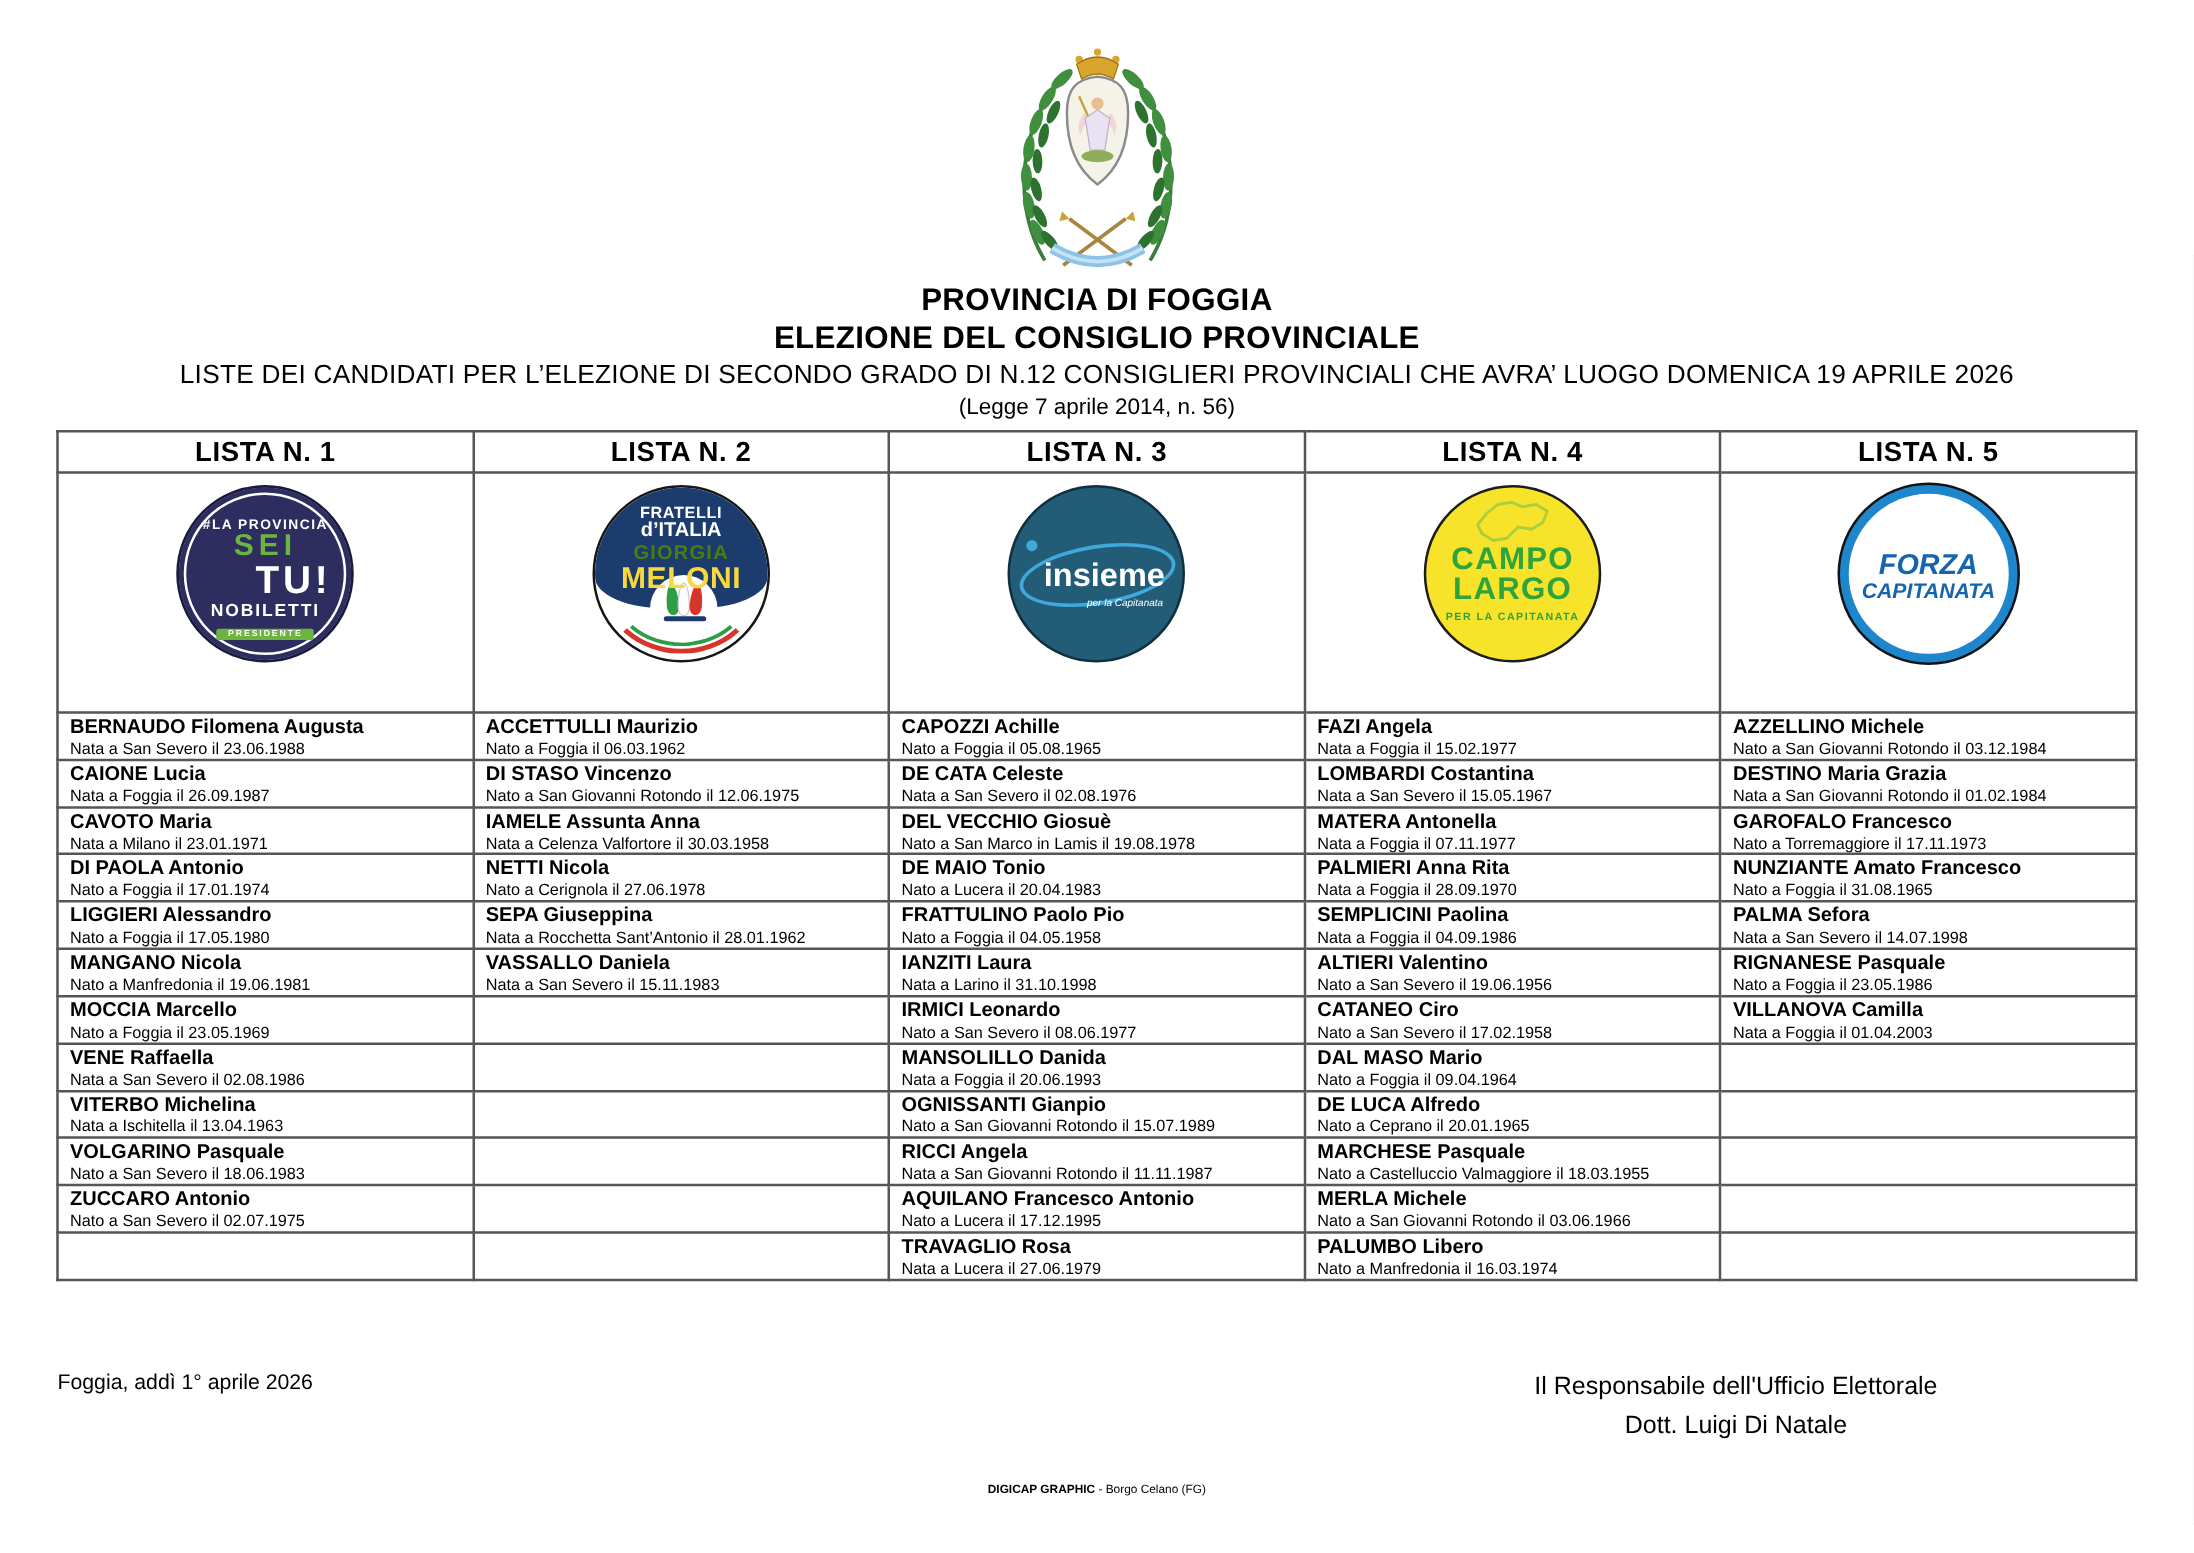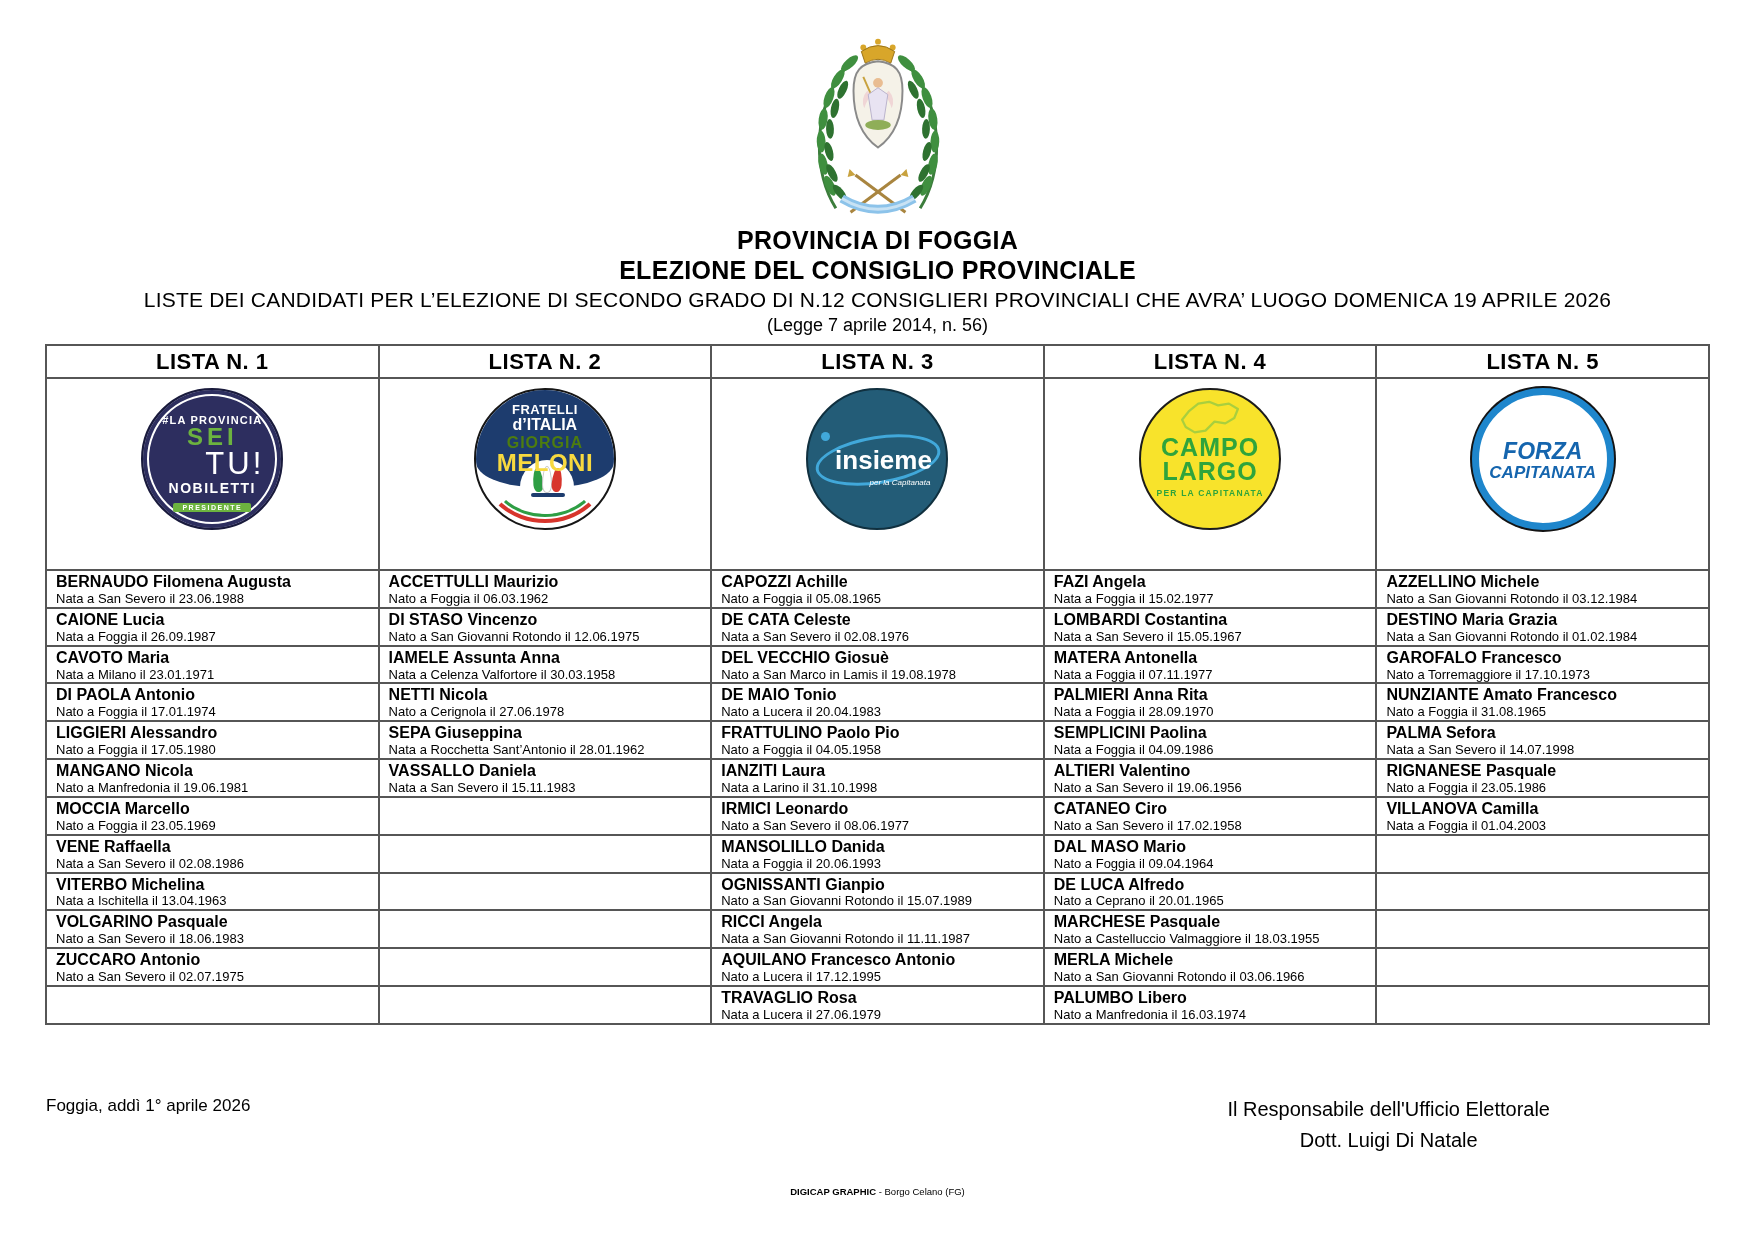--- a/index.html
+++ b/index.html
@@ -21,21 +21,21 @@
   td.logo-cell { height:192px; vertical-align:top; text-align:center; padding-top:9px; }
   td.cc { height:37px; vertical-align:top; padding:2px 4px 0 9px; overflow:hidden; }
   .cn { font-size:16px; font-weight:bold; line-height:1.18; white-space:nowrap; }
   .cb { font-size:13px; line-height:1.15; white-space:nowrap; }
   
   .logo { position:relative; width:142px; height:142px; border-radius:50%; margin:0 auto; overflow:hidden; }
   
   .logo-seitu { background:#2d2e5f; border:2px solid #191a3c; box-shadow: inset 0 0 0 4px #2d2e5f, inset 0 0 0 6px #ffffff; }
   .st-top { margin-top:24px; color:#fff; font-weight:bold; font-size:11px; letter-spacing:1.2px; }
   .st-sei { color:#6cb33f; font-weight:900; font-size:24px; line-height:0.95; letter-spacing:4px; }
-  .st-tu  { color:#fff;    font-weight:400; font-size:31px; line-height:0.95; letter-spacing:3px;padding-left:45px; }
+  .st-tu  { color:#fff;    font-weight:700; font-size:31px; line-height:0.95; letter-spacing:3px;padding-left:45px; }
   .st-nob { color:#fff; font-weight:bold; font-size:14px; letter-spacing:1.5px; margin-top:2px; }
   .st-pres{ display:inline-block; margin-top:2px; background:#6cb33f; color:#fff; font-weight:bold; font-size:7px; letter-spacing:1.5px; padding:1px 9px; border-radius:2px; }
   
   .logo-fdi { background:#fff; border:2px solid #161616; }
   .fdi-dome { position:absolute; top:0; left:0; width:100%; height:97px; background:#1d3c6e; border-radius:0 0 42% 42% / 0 0 26% 26%; }
   .fdi-rimred   { position:absolute; left:5px; right:5px; top:20px; bottom:5px; border:4px solid transparent; border-bottom-color:#d7352c; border-radius:50%; }
   .fdi-rimgreen { position:absolute; left:13px; right:13px; top:34px; bottom:11px; border:3px solid transparent; border-bottom-color:#2e9e44; border-radius:50%; }
   .fdi-notch { position:absolute; top:70px; left:44px; width:54px; height:54px; background:#fff; border-radius:50%; }
   .fdi-flame-g, .fdi-flame-w, .fdi-flame-r { position:absolute; width:10px; height:24px; border-radius:50% 50% 45% 45% / 70% 70% 30% 30%; }
   .fdi-flame-g { top:78px; left:57px; background:#2e9e44; transform:rotate(-5deg); }
@@ -260,21 +260,21 @@
         <td class="cc">
             <div class="cn">DEL VECCHIO Giosuè</div>
             <div class="cb">Nato a San Marco in Lamis il 19.08.1978</div>
           </td>
         <td class="cc">
             <div class="cn">MATERA Antonella</div>
             <div class="cb">Nata a Foggia il 07.11.1977</div>
           </td>
         <td class="cc">
             <div class="cn">GAROFALO Francesco</div>
-            <div class="cb">Nato a Torremaggiore il 17.10.1973</div>
+            <div class="cb">Nato a Torremaggiore il 17.11.1973</div>
           </td>
       </tr>
       <tr>
         <td class="cc">
             <div class="cn">DI PAOLA Antonio</div>
             <div class="cb">Nato a Foggia il 17.01.1974</div>
           </td>
         <td class="cc">
             <div class="cn">NETTI Nicola</div>
             <div class="cb">Nato a Cerignola il 27.06.1978</div>

